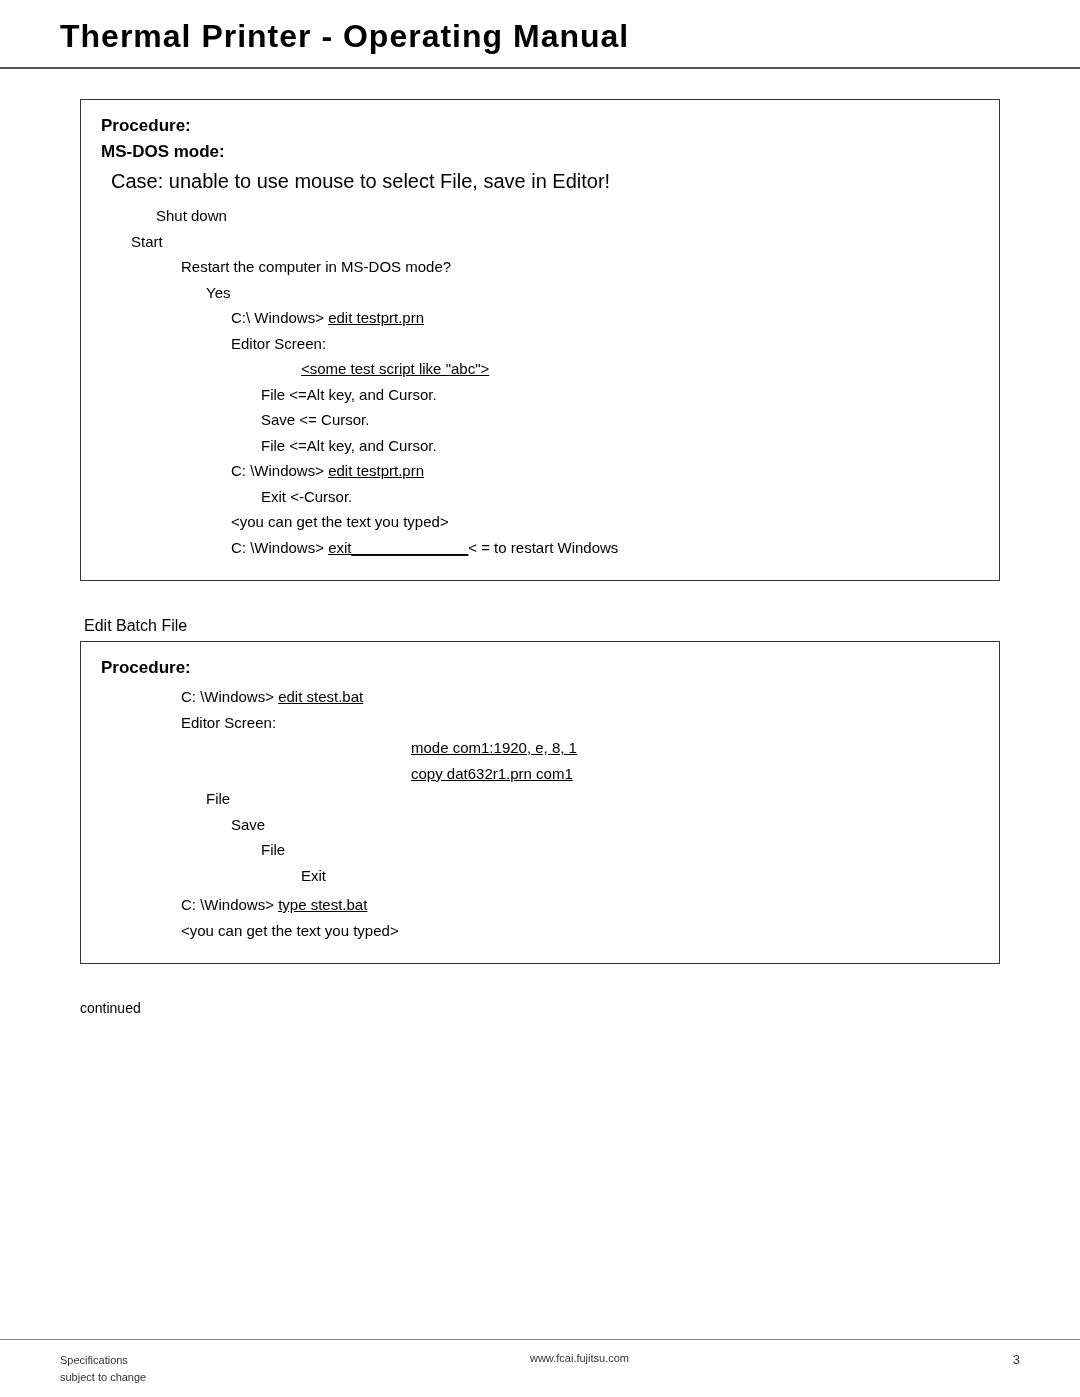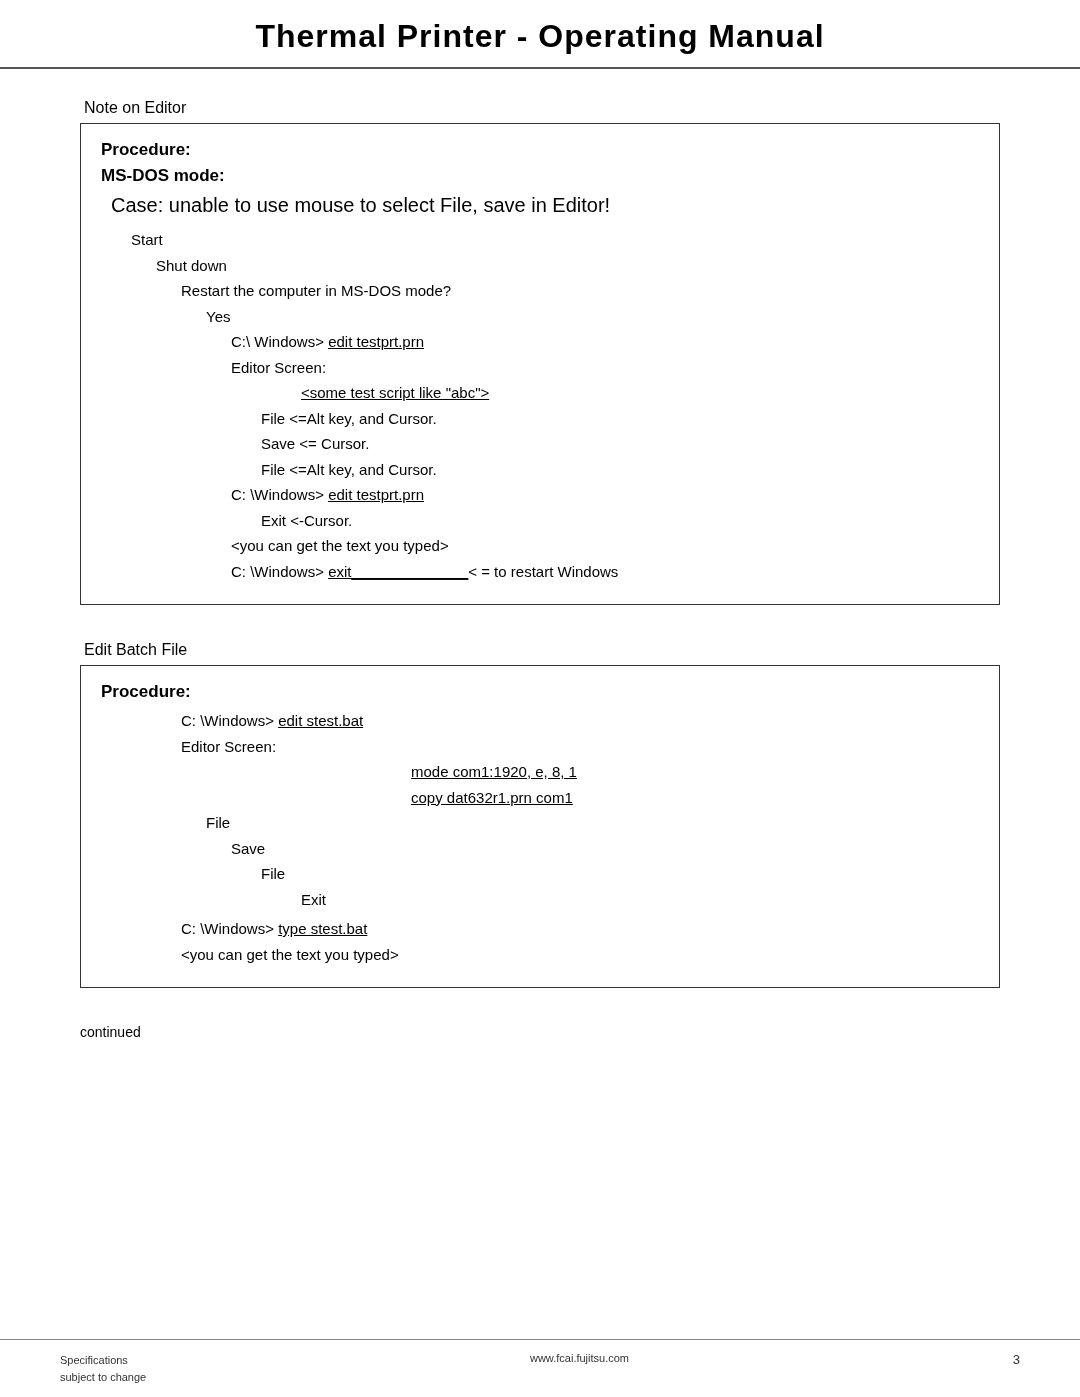--- a/index.html
+++ b/index.html
@@ -24,21 +24,21 @@
       background: #fff;
       position: relative;
       display: flex;
       flex-direction: column;
     }
 
     
     .header {
       border-bottom: 2px solid #555;
       padding: 18px 60px 12px 60px;
-      text-align: center;
+      text-align: left;
     }
 
     .header-title {
       font-size: 32px;
       font-weight: 900;
       font-family: Arial, Helvetica, sans-serif;
       letter-spacing: 1px;
     }
 
     
@@ -140,32 +140,31 @@
 <body>
 
 <div class="page-container">
 
   <div class="header">
     <span class="header-title">Thermal  Printer -   Operating Manual</span>
   </div>
 
   <div class="main-content">
 
-    <div class="section-label">Note on Editor</div>
 
     <div class="bordered-box">
       <div class="procedure-heading">Procedure:</div>
       <div class="ms-dos-heading">MS-DOS mode:</div>
       <div class="case-text">Case: unable to use mouse to select File, save in Editor!</div>
 
+      <div class="line indent-2">
+        <span>Shut down</span>
+      </div>
       <div class="line indent-1">
         <span>Start</span>
-      </div>
-      <div class="line indent-2">
-        <span>Shut down</span>
       </div>
       <div class="line indent-3">
         <span>Restart the computer in MS-DOS mode?</span>
       </div>
       <div class="line indent-4">
         <span>Yes</span>
       </div>
       <div class="line indent-5">
         <span>C:\ Windows&gt; </span><span class="underline">edit testprt.prn</span>
       </div>

